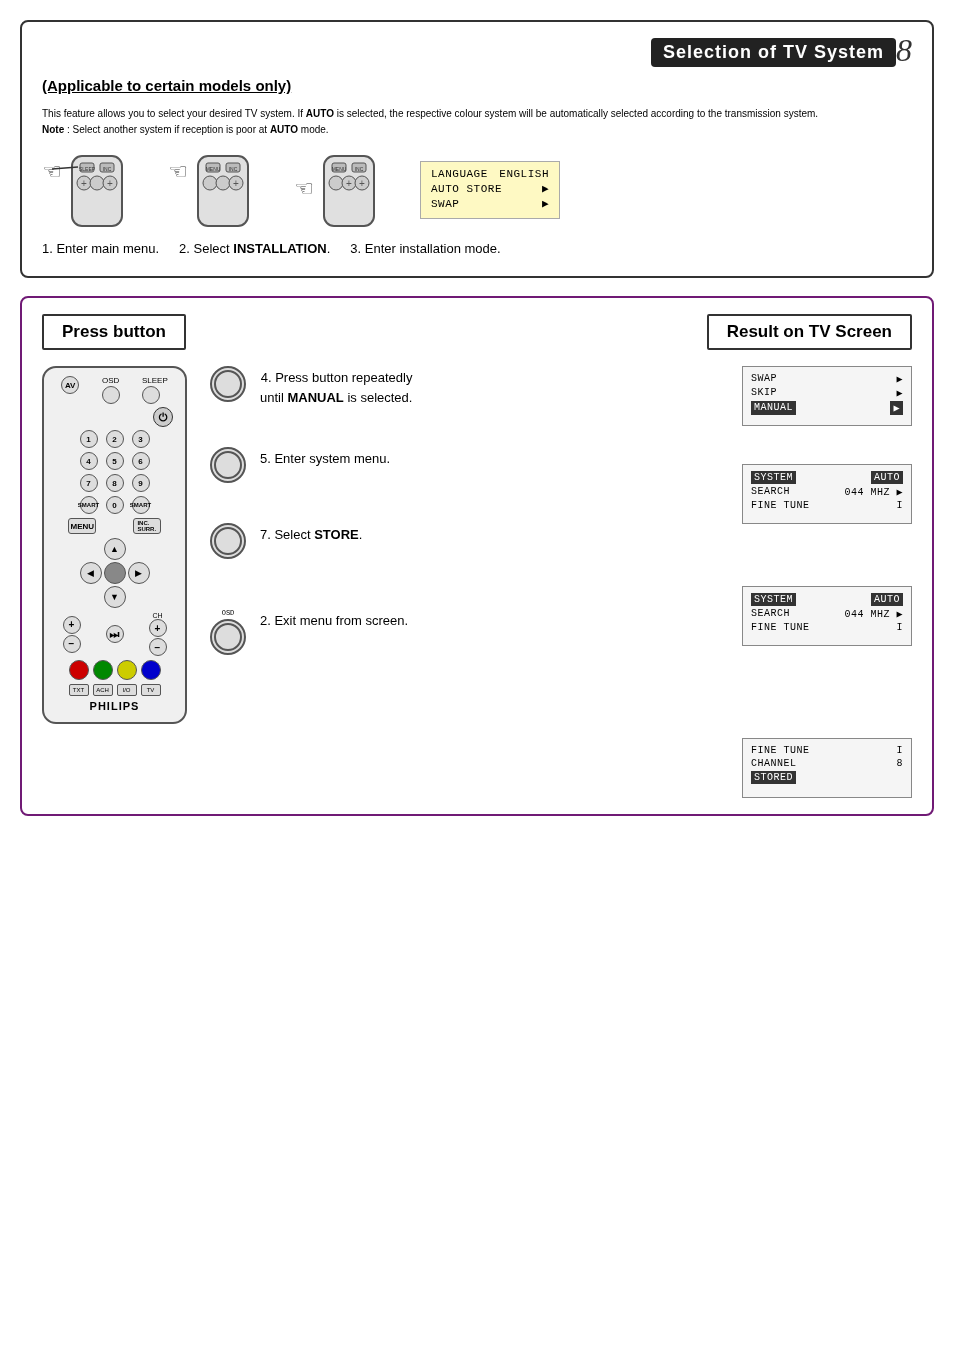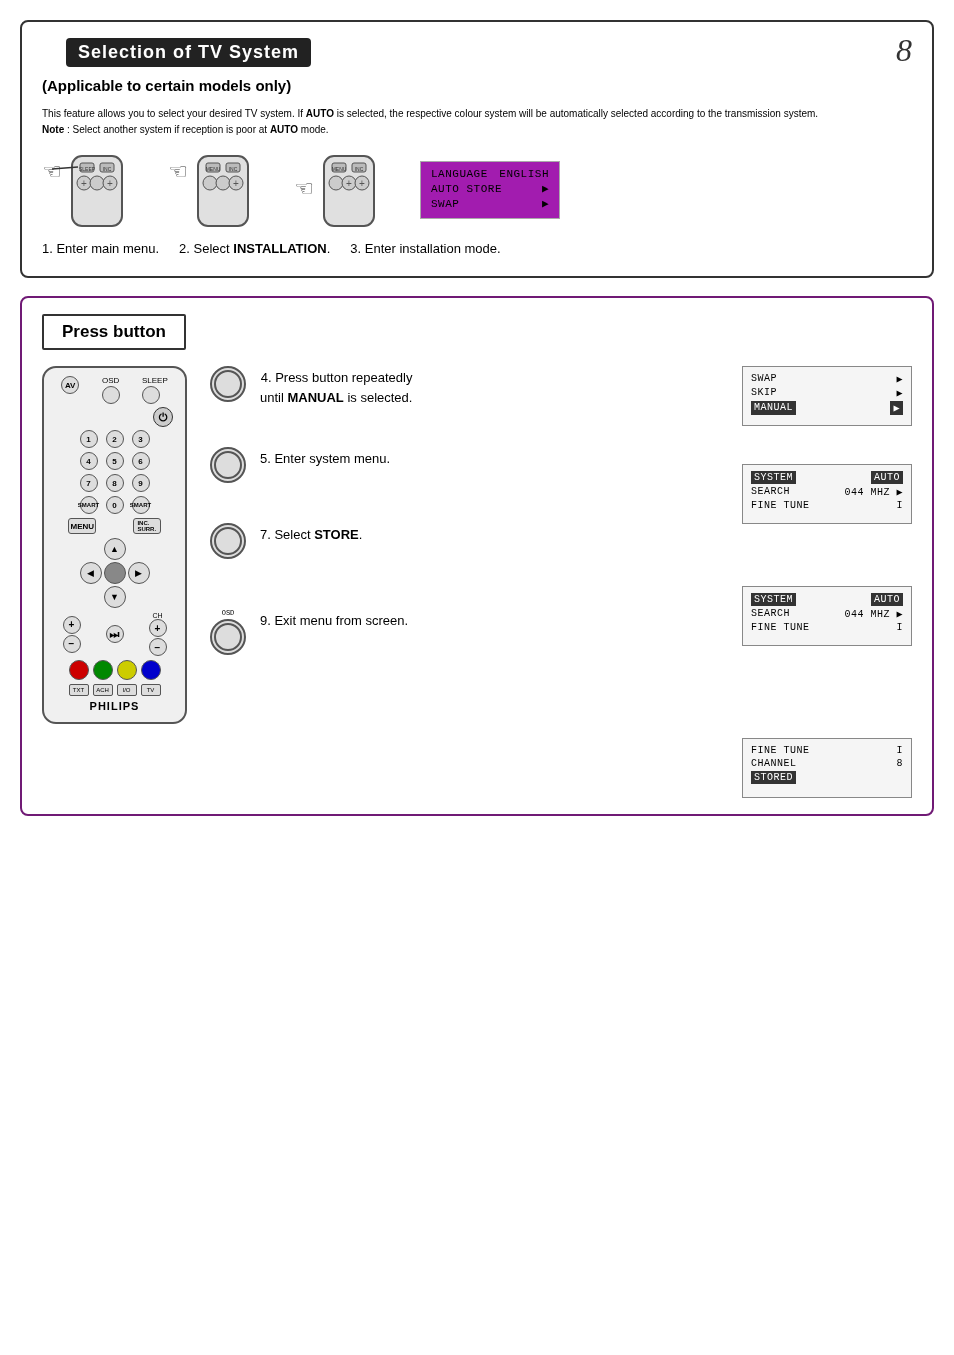--- a/index.html
+++ b/index.html
@@ -29,34 +29,35 @@
     }
     .section-number {
       float: right;
       font-size: 28px;
       color: #333;
       margin-top: -6px;
     }
     .subtitle {
       font-size: 15px;
       font-weight: bold;
+      text-decoration: underline;
       margin-bottom: 12px;
     }
     .intro-text {
       font-size: 10px;
       line-height: 1.55;
       margin-bottom: 14px;
     }
     .intro-text strong { font-weight: bold; }
     .menu-screen {
       border: 1.5px solid #aaa;
       padding: 6px 10px;
       font-size: 11px;
       font-family: 'Courier New', monospace;
-      background: #a21caf;
+      background: #fef9c3;
       min-width: 140px;
       letter-spacing: 0.5px;
     }
     .menu-screen .row {
       display: flex;
       justify-content: space-between;
       align-items: center;
       margin-bottom: 2px;
     }
     .menu-screen .arrow { margin-left: 6px; }
@@ -264,21 +265,21 @@
     .osd-label {
       font-size: 8px;
       text-align: center;
       margin-bottom: 1px;
     }
   </style>
 </head>
 <body>
 
 <div class="outer-box">
-  <div style="display:flex; justify-content:space-between; align-items:flex-start;margin-left:24px;">
+  <div style="display:flex; justify-content:flex-end; align-items:flex-start;">
     <div class="title-bar">
       <span>Selection of TV System</span>
     </div>
     <div class="section-number" style="font-size:32px; font-style:italic; font-family: Georgia, serif;">8</div>
   </div>
 
   <div class="subtitle">(Applicable to certain models only)</div>
 
   <div class="intro-text">
     This feature allows you to select your desired TV system. If <strong>AUTO</strong> is selected, the respective
@@ -361,20 +362,21 @@
     <span>1. Enter main menu.</span>
     <span>2. Select <strong>INSTALLATION</strong>.</span>
     <span>3. Enter installation mode.</span>
   </div>
 </div>
 
 <div class="bottom-section">
 
   <div class="two-headers">
     <div class="header-box">Press button</div>
+    <div class="header-box">Result on TV Screen</div>
   </div>
 
   <div class="steps-grid">
 
     <div class="left-col">
       <div class="remote">
 
         <div style="display:flex; justify-content:space-around; margin-bottom:3px;">
           <div>
             <div class="rbtn small">AV</div>
@@ -509,21 +511,21 @@
       <div class="step-row" style="margin-top:10px;">
         <div style="display:flex; flex-direction:column; align-items:center; gap:2px;">
           <div style="font-size:7px; font-family:'Courier New',monospace;">OSD</div>
           <div class="step-btn-icon">
             <svg width="30" height="30" viewBox="0 0 30 30">
               <circle cx="15" cy="15" r="13" fill="#ddd" stroke="#555" stroke-width="2"></circle>
             </svg>
           </div>
         </div>
         <div class="step-text">
-          9. Exit menu from screen.
+          2. Exit menu from screen.
         </div>
       </div>
 
     </div>
 
     <div class="right-col">
 
       <div class="tv-screen">
         <div class="tv-row">
             <span>SWAP</span>

